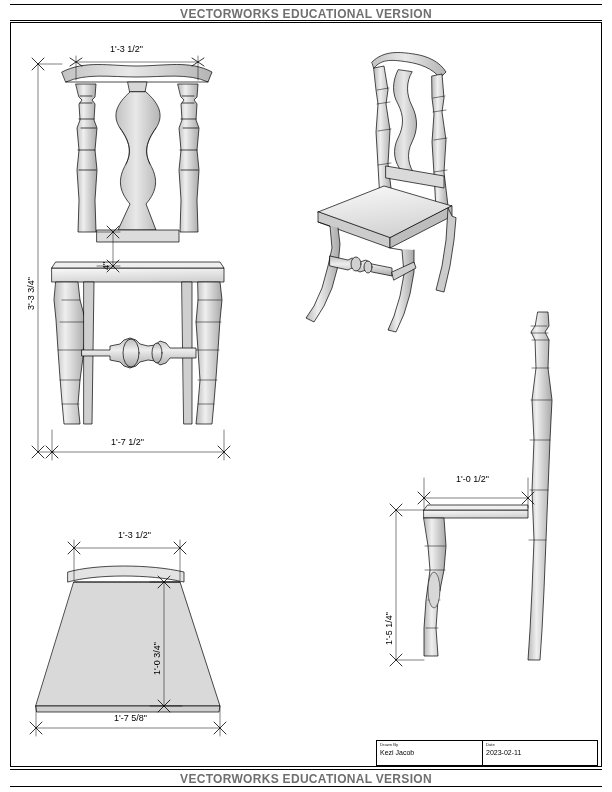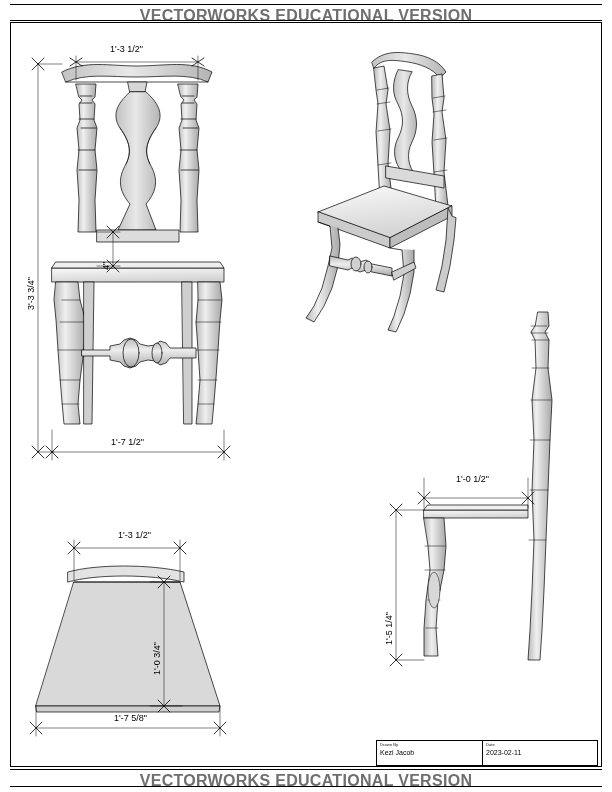--- a/index.html
+++ b/index.html
@@ -19,21 +19,21 @@
     inset: 0;
     background: #ffffff;
   }
   
   .watermark {
     position: absolute;
     left: 0;
     width: 612px;
     text-align: center;
     font-family: "Liberation Sans", sans-serif;
-    font-size: 16px;
+    font-size: 12px;
     font-weight: bold;
     letter-spacing: 0.3px;
     color: #6f6f6f;
   }
   .watermark.top { top: 7px; }
   .watermark.bottom { top: 772px; }
   .wm-rule {
     position: absolute;
     left: 10px;
     width: 592px;

